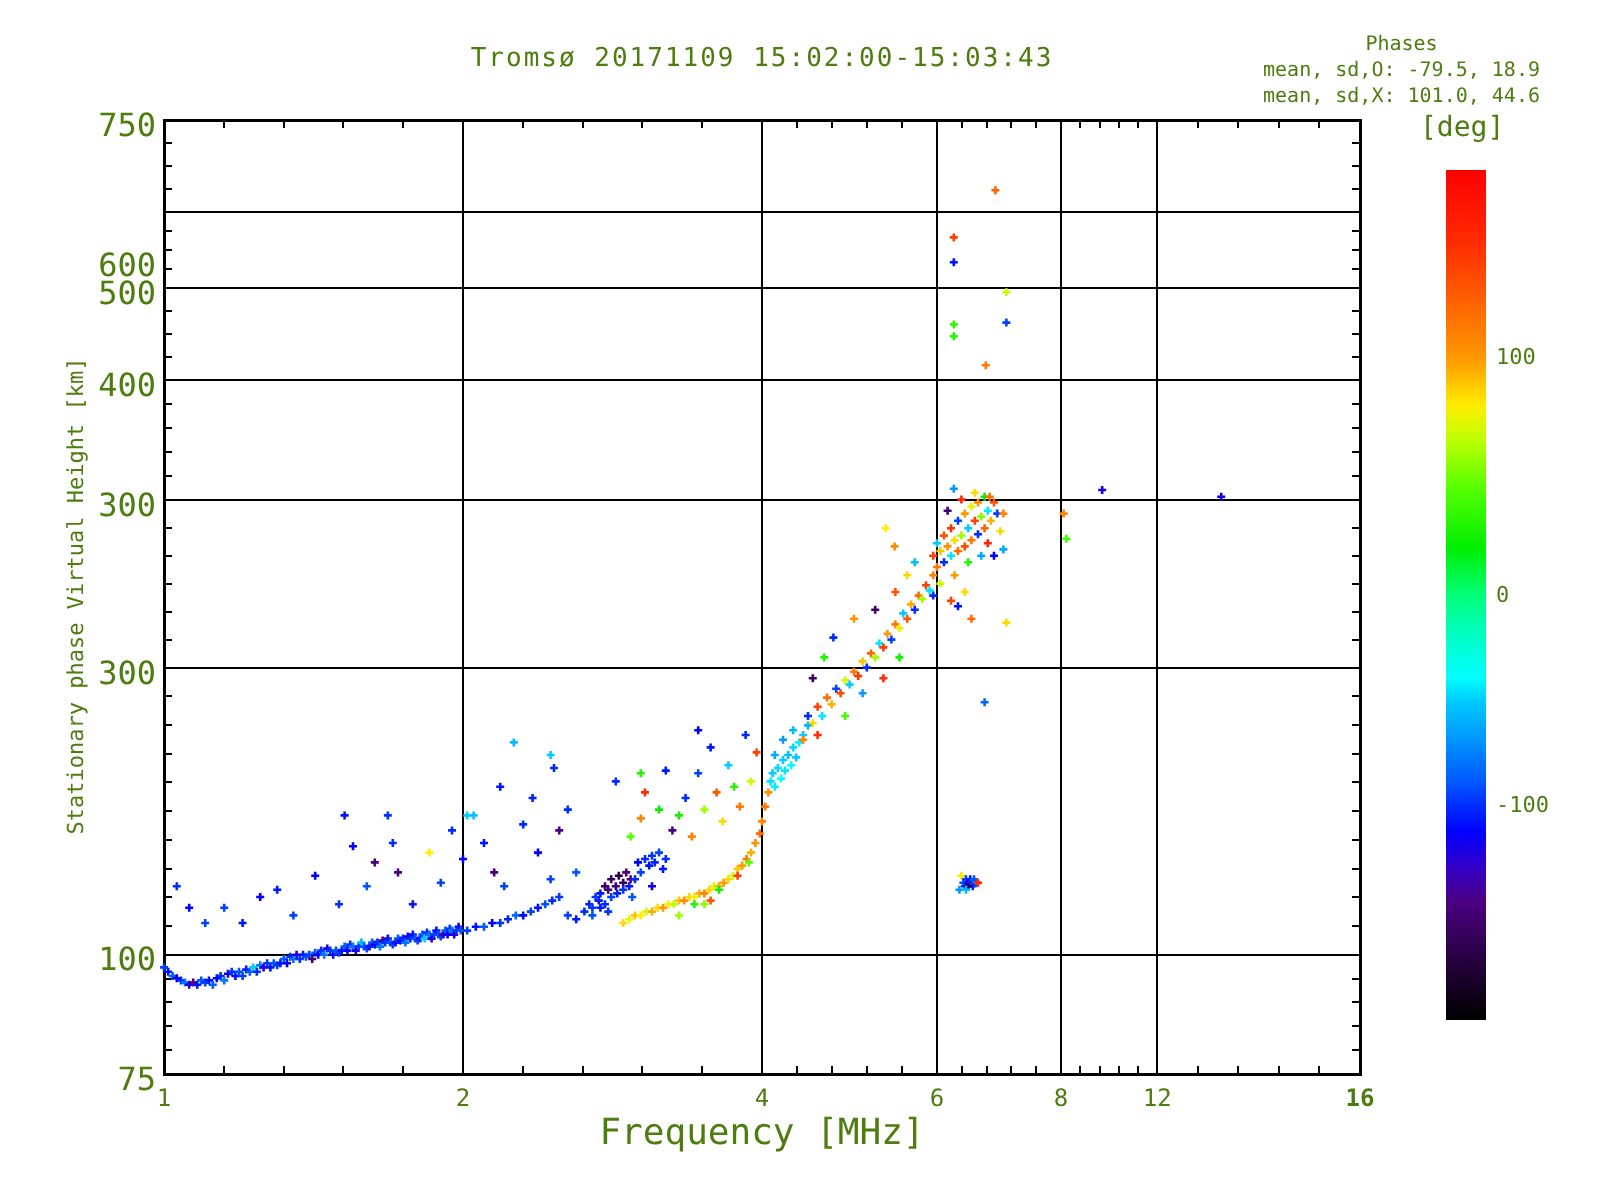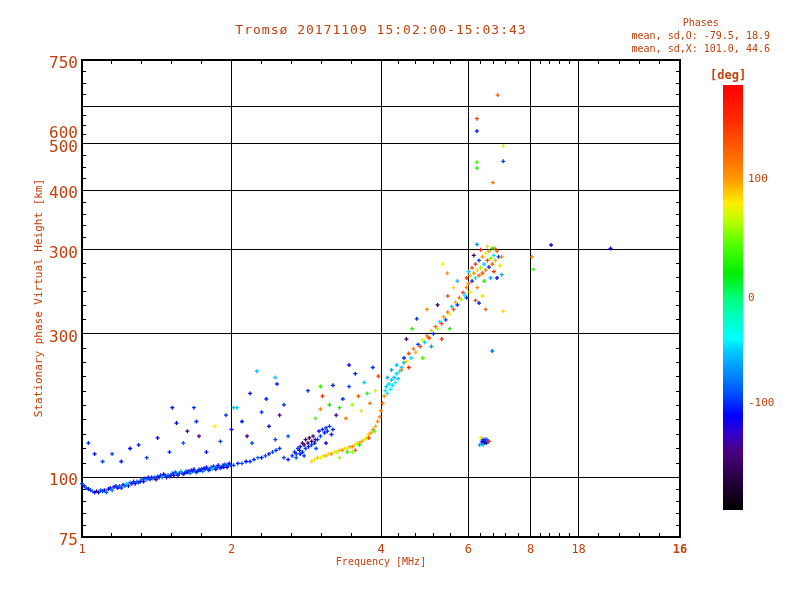--- a/index.html
+++ b/index.html
@@ -1,27 +1,27 @@
 <!DOCTYPE html>
 <html><head>
 <meta charset="utf-8">
 <style>
   html,body{margin:0;padding:0;background:#fff;}
   .canvas{position:relative;width:800px;height:600px;background:#ffffff;overflow:hidden;
-          font-family:"DejaVu Sans Mono","Liberation Mono",monospace;color:#c2410c;}
+          font-family:"DejaVu Sans Mono","Liberation Mono",monospace;color:#4d7c0f;}
   .abs{position:absolute;}
   .title{left:82px;width:598px;top:22px;text-align:center;font-size:13px;letter-spacing:1px;}
   .subtitle{left:82px;width:598px;top:36px;text-align:center;font-size:13px;letter-spacing:1px;}
   .stats{right:30px;top:16px;text-align:center;font-size:10px;line-height:13px;}
   .ylab{left:38px;top:298px;transform:translate(-50%,-50%) rotate(-90deg);white-space:nowrap;font-size:11px;}
-  .xlab{left:82px;width:598px;top:556px;text-align:center;font-size:10px;}
+  .xlab{left:82px;width:598px;top:556px;text-align:center;font-size:18px;}
   .ytick{position:absolute;width:34px;text-align:right;font-size:16px;}
   .xtick{position:absolute;width:40px;text-align:center;font-size:12px;}
   .cbar{left:723px;top:85px;width:20px;height:425px;}
-  .cbarlab{left:710px;top:68px;font-size:12px;white-space:nowrap;font-weight:bold;}
+  .cbarlab{left:710px;top:56px;font-size:14px;white-space:nowrap;}
   .cbtick{position:absolute;left:748px;font-size:11px;white-space:nowrap;}
   svg{position:absolute;left:0;top:0;}
 </style>
 </head>
 <body>
 
 <div class="canvas">
 
   <svg id="plot-svg" width="800" height="600">
     <g id="grid-layer">
@@ -595,21 +595,21 @@
       <div class="ytick" style="left: 44px; top: 136.996px;">500</div>
       <div class="ytick" style="left: 44px; top: 99.2261px; margin-top: 24px;">600</div>
       <div class="ytick" style="left: 44px; top: 53px;">750</div>
     </div>
   <div id="xtick-labels">
       <div class="xtick" style="left: 62px; top: 542px;">1</div>
       <div class="xtick" style="left: 211.5px; top: 542px;">2</div>
       <div class="xtick" style="left: 361px; top: 542px;">4</div>
       <div class="xtick" style="left: 448.452px; top: 542px;">6</div>
       <div class="xtick" style="left: 510.5px; top: 542px;">8</div>
-      <div class="xtick" style="left: 558.628px; top: 542px;">18</div>
+      <div class="xtick" style="left: 558.628px; top: 542px;">12</div>
       <div class="xtick" style="left: 660px; top: 542px; font-weight: bold;">16</div>
     </div>
 
   <div class="abs cbarlab">[deg]</div>
   <div class="abs cbar" id="colorbar" style="background: linear-gradient(rgb(255, 0, 0) 0%, rgb(255, 42, 0) 8.3%, rgb(255, 85, 0) 13.9%, rgb(255, 119, 0) 18.1%, rgb(255, 153, 0) 22.2%, rgb(255, 238, 0) 27.8%, rgb(187, 255, 0) 31.9%, rgb(85, 255, 0) 37.5%, rgb(0, 238, 0) 44.4%, rgb(0, 255, 119) 50%, rgb(0, 255, 187) 54.2%, rgb(0, 255, 255) 59.7%, rgb(0, 204, 255) 62.5%, rgb(0, 153, 255) 66.7%, rgb(0, 85, 255) 72.2%, rgb(0, 0, 255) 77.8%, rgb(51, 0, 204) 81.9%, rgb(75, 0, 130) 86.1%, rgb(37, 0, 62) 93.1%, rgb(0, 0, 0) 100%);"></div>
   <div id="cbar-ticks">
       <div class="cbtick" style="top: 172.444px;">100</div>
       <div class="cbtick" style="top: 290.5px;">0</div>
       <div class="cbtick" style="top: 396px;">-100</div>
     </div>

